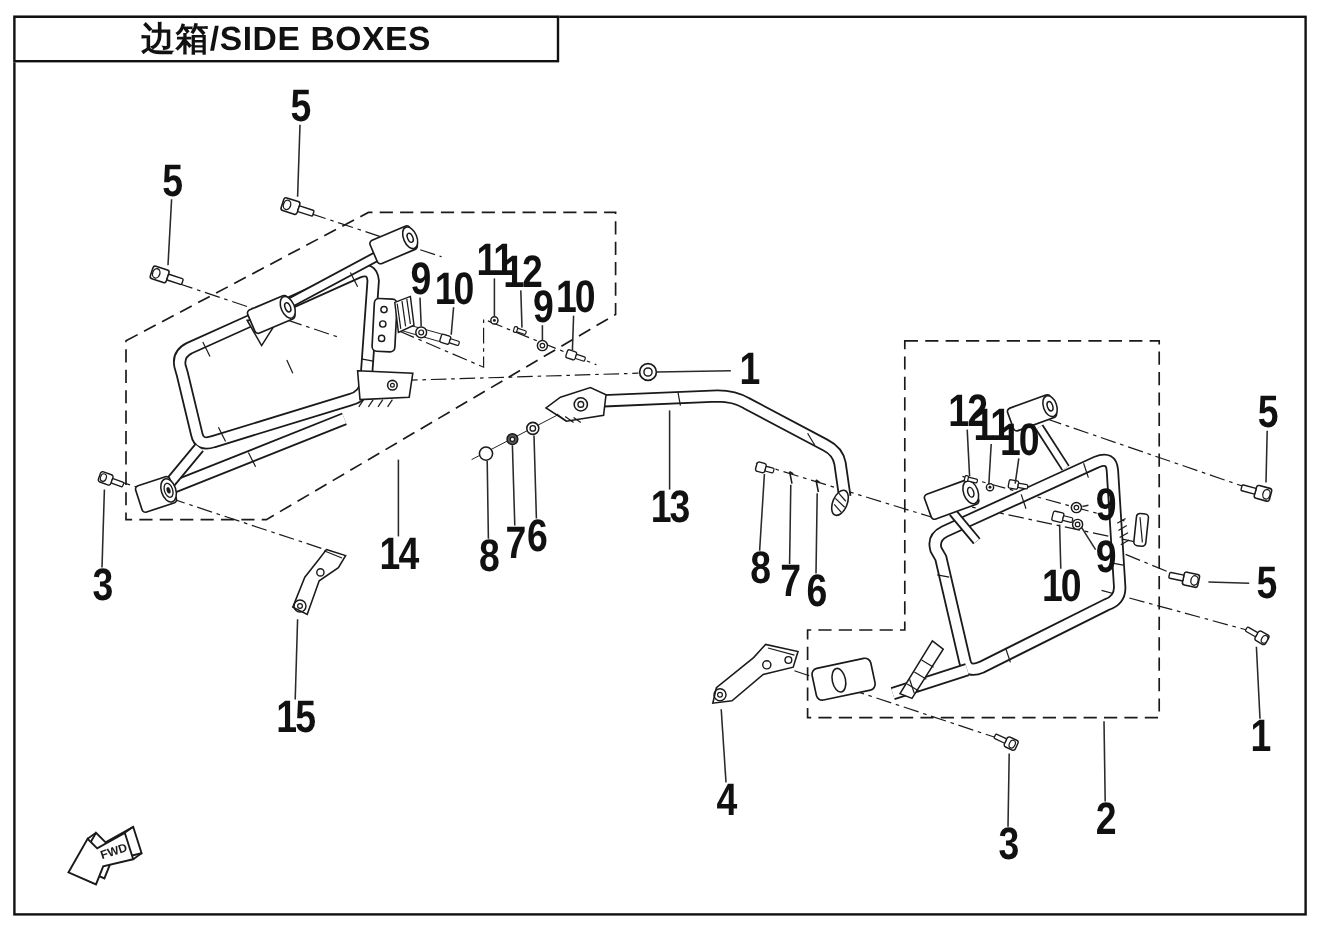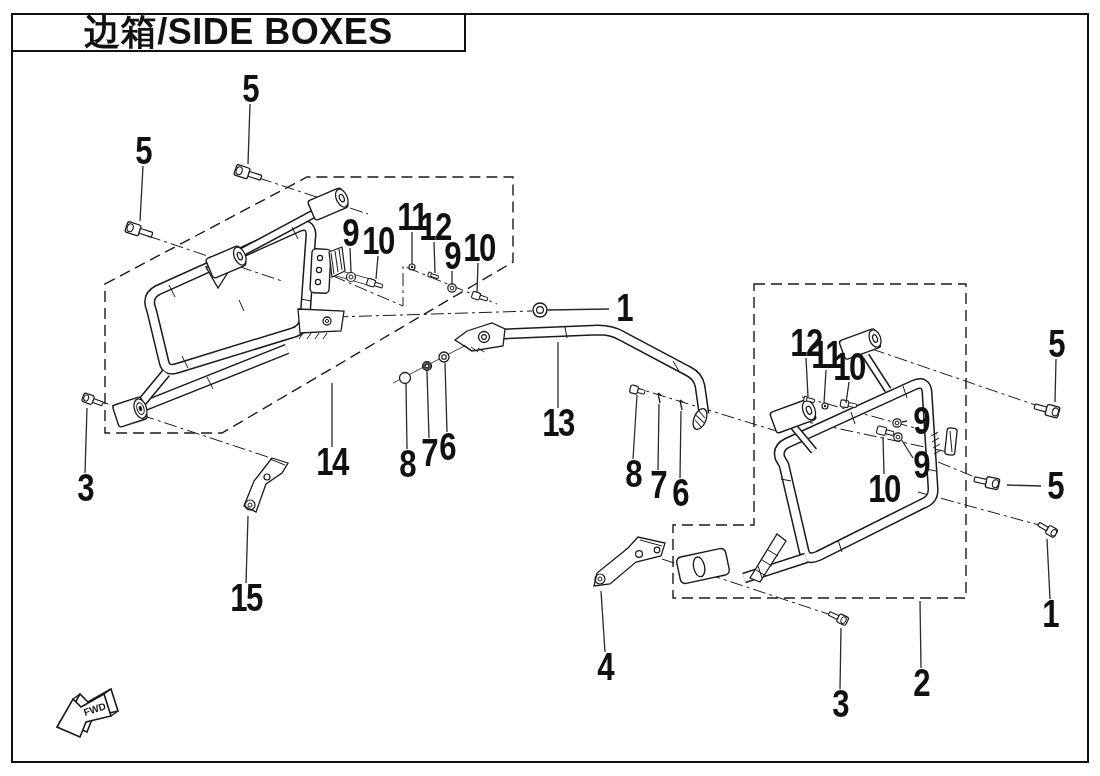--- a/index.html
+++ b/index.html
@@ -2,21 +2,21 @@
 <html><head>
 <meta charset="utf-8">
 <style>
   html,body{margin:0;padding:0;background:#ffffff;}
   #page{position:relative;width:1100px;height:776px;background:#ffffff;overflow:hidden;
         font-family:"Liberation Sans",sans-serif;color:#111;}
   #outer-border{position:absolute;left:11px;top:13px;width:1078px;height:750px;
         border:2px solid #111;box-sizing:border-box;}
   #title-box{position:absolute;left:11px;top:13px;width:455px;height:39px;
         border:2px solid #111;box-sizing:border-box;display:flex;align-items:center;justify-content:center;
-        font-size:36px;font-weight:bold;letter-spacing:0.5px;background:#fff;}
+        font-size:28px;font-weight:bold;letter-spacing:0.5px;background:#fff;}
   svg{position:absolute;left:0;top:0;}
   .callout{position:absolute;transform:translate(-50%,-50%) scaleX(.82);
         font-size:38px;font-weight:bold;letter-spacing:-2px;white-space:nowrap;line-height:1;}
 </style>
 </head>
 <body>
 
 <div id="page">
 
   <div id="outer-border"></div>

